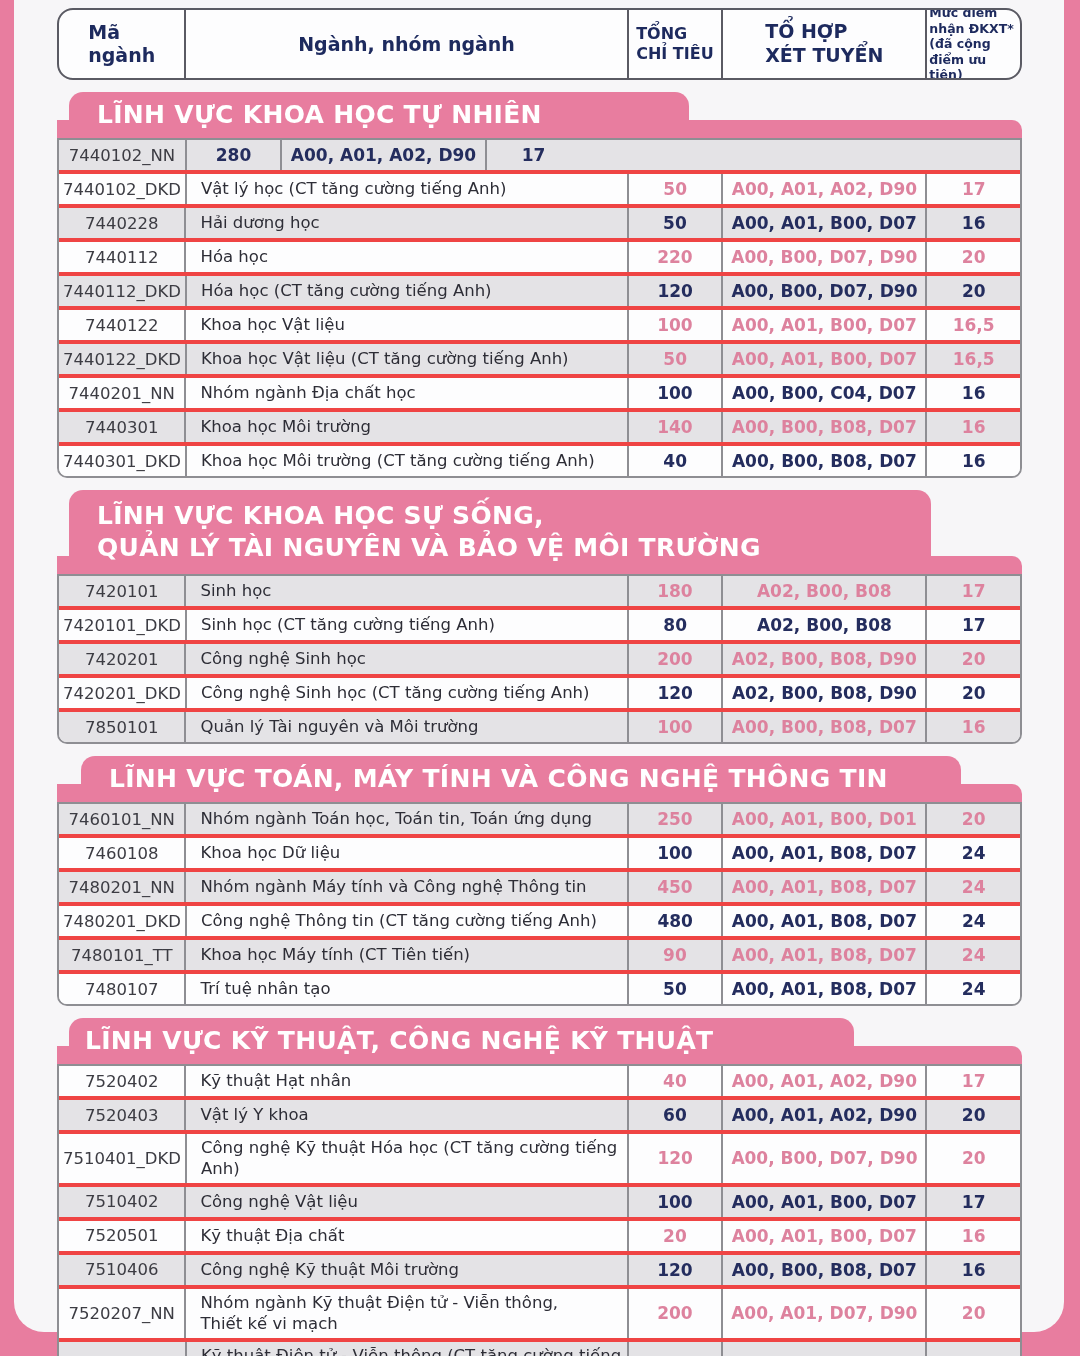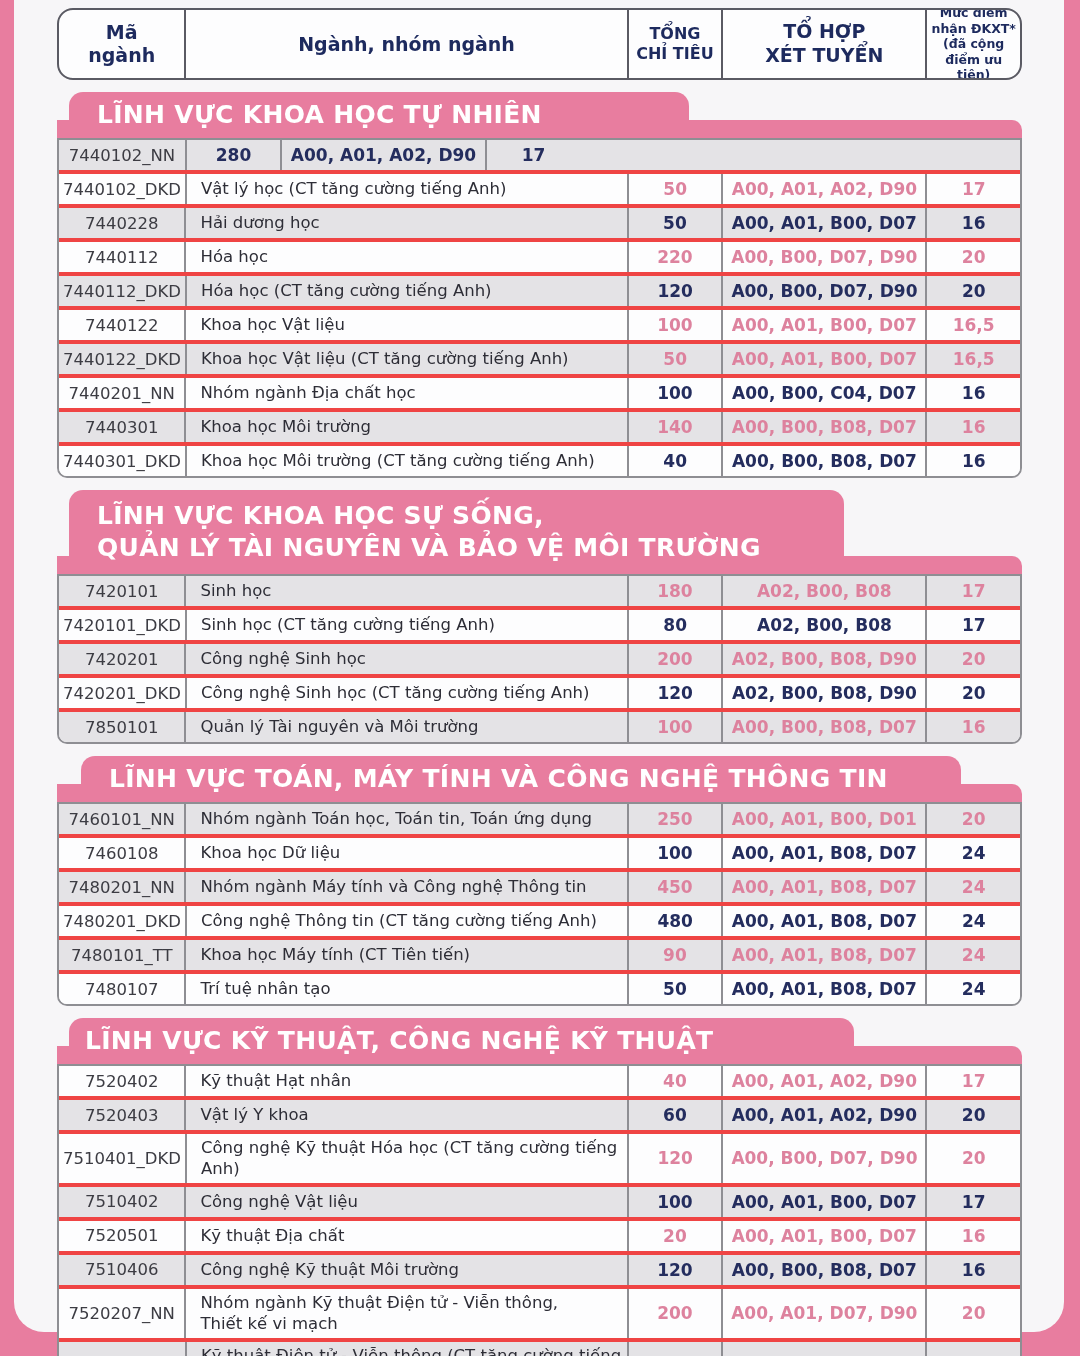--- a/index.html
+++ b/index.html
@@ -19,21 +19,21 @@
   }
   .content{position:absolute;left:43px;top:8px;width:965px;}
 
   
   .thead{
     display:flex;height:72px;background:#fdfdfe;
     border:2px solid #5a5a63;border-radius:16px;
     box-sizing:border-box;overflow:hidden;
   }
   .thead .hcell{
-    display:flex;align-items:center;justify-content:center;text-align:center;
+    display:flex;align-items:center;justify-content:center;
     color:#1d2a5e;font-weight:bold;white-space:pre-line;box-sizing:border-box;
   }
   .thead .hcell + .hcell{border-left:2px solid #5a5a63;}
   .h-code{width:126px;font-size:19px;line-height:1.2;}
   .h-name{width:444px;font-size:19px;}
   .h-quota{width:95px;font-size:16px;line-height:1.25;}
   .h-combos{width:205px;font-size:19px;line-height:1.25;}
   .h-score{width:95px;flex-direction:column;font-size:12.5px;line-height:1.25;padding:2px;}
 
   
@@ -44,21 +44,21 @@
   .bar-strip{
     position:absolute;left:0;right:0;bottom:0;height:18px;
     background:#e87d9f;border-radius:0 10px 0 0;
   }
   .bar-main{
     position:absolute;left:12px;top:0;bottom:0;
     background:#e87d9f;border-radius:14px 14px 0 0;
     display:flex;align-items:center;padding-left:28px;box-sizing:border-box;
   }
   .section-0 .bar-main{width:620px;}
-  .section-1 .bar-main{width:775px;}
+  .section-1 .bar-main{width:862px;}
   .section-2 .bar-main{width:880px;margin-left:12px;}
   .section-3 .bar-main{width:785px;padding-left:16px;}
   .section-title{
     color:#ffffff;font-weight:bold;font-size:25px;line-height:1.3;
     white-space:pre-line;letter-spacing:0.3px;
   }
 
   .rows{
     border:2px solid #8e8e93;border-radius:0 0 10px 10px;
     overflow:hidden;background:#fdfdfe;

